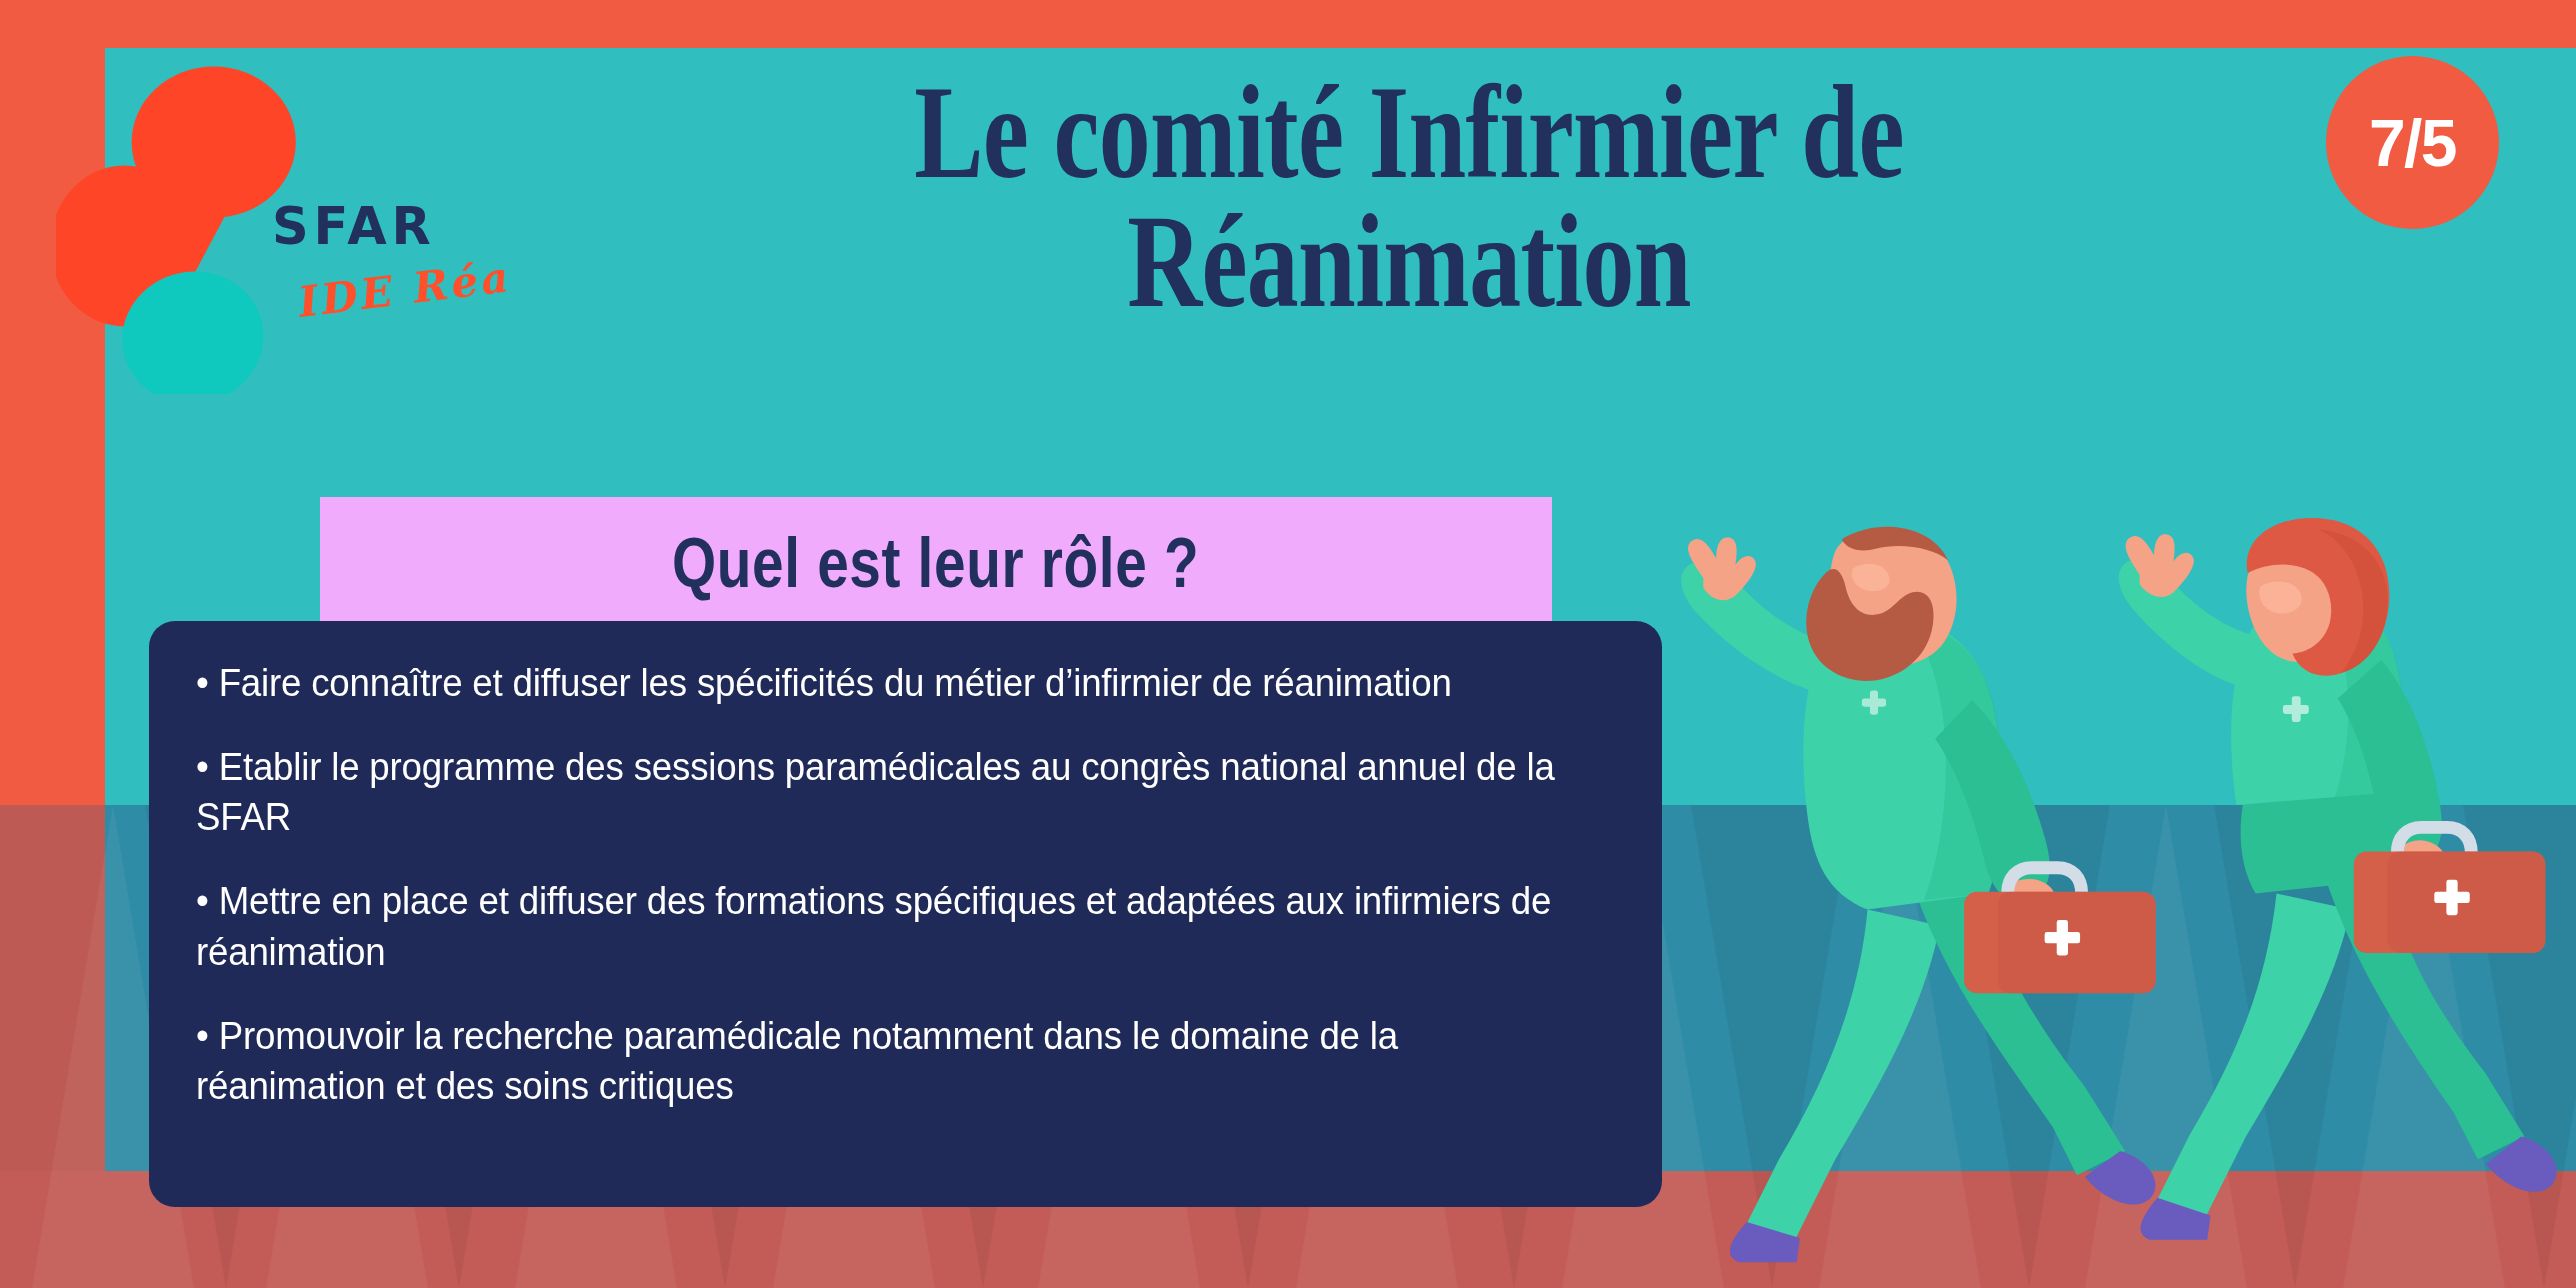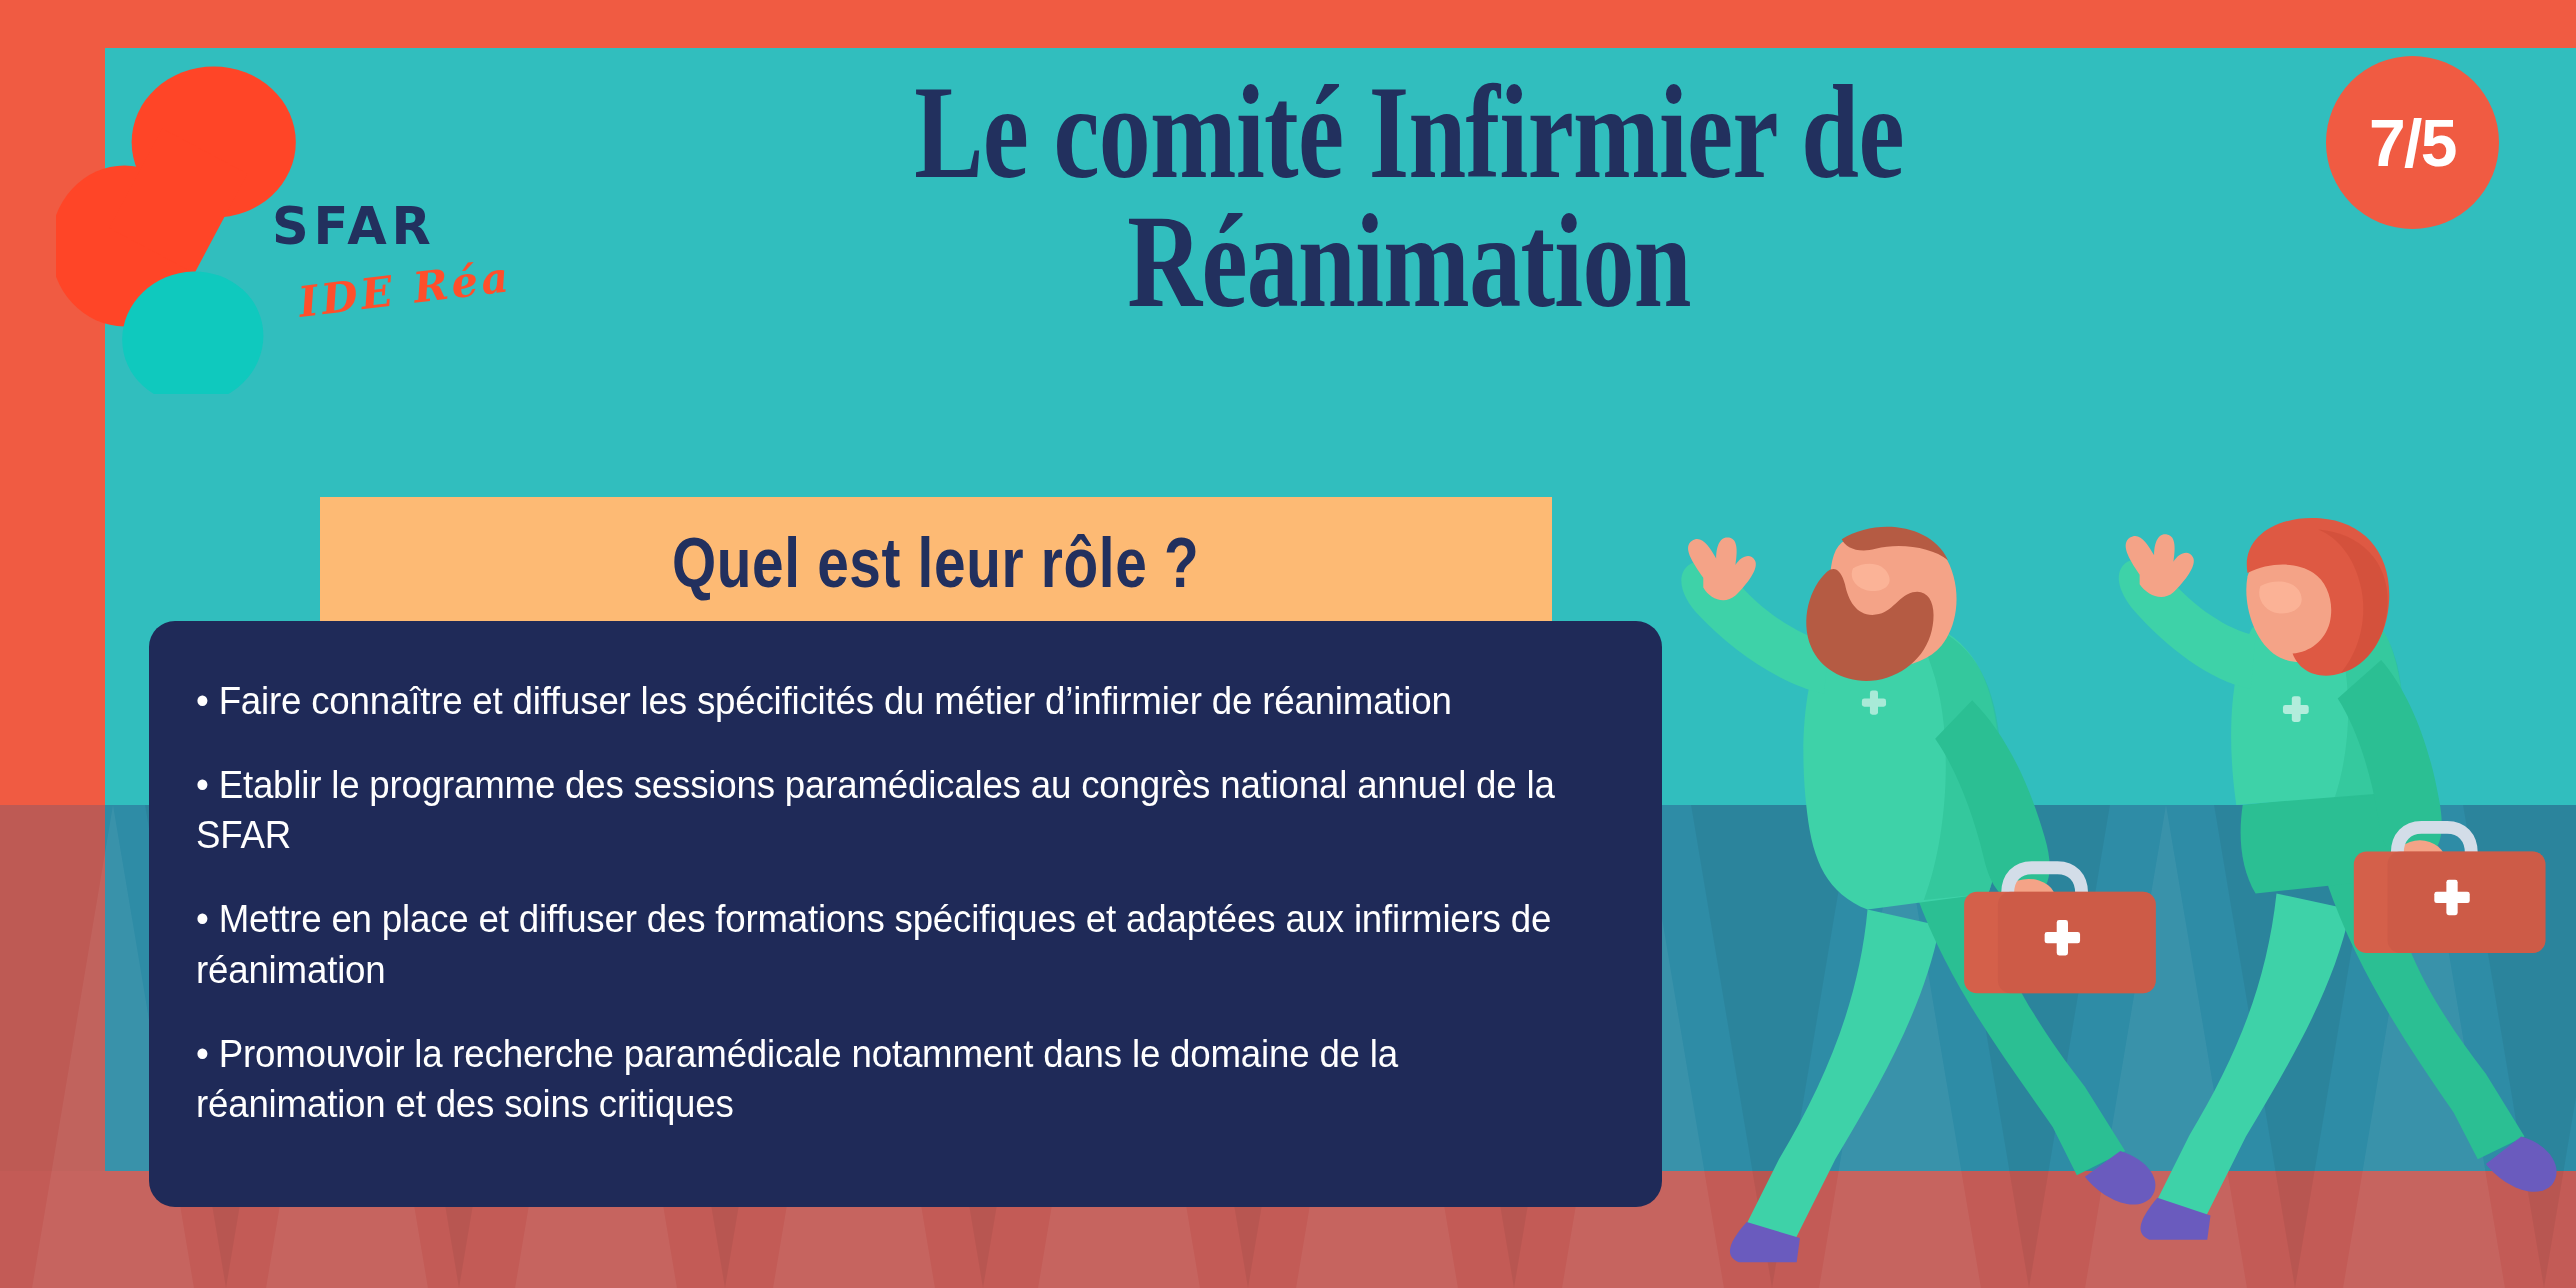--- a/index.html
+++ b/index.html
@@ -99,40 +99,40 @@
     font-size:66px; font-weight:bold;
     font-family:"Liberation Sans", sans-serif;
     letter-spacing:-1.6px;
   }
 
   
   .question-banner {
     position:absolute;
     left:320px; top:497px;
     width:1232px; height:130px;
-    background:#fdba74;
+    background:#f0abfc;
     display:flex; align-items:center; justify-content:center;
   }
   .question-banner .q-text {
     color:#22305E;
     font-size:71px; font-weight:bold;
     font-family:"Liberation Sans", sans-serif;
     transform:scaleX(0.80);
     letter-spacing:0.8px;
     white-space:nowrap;
   }
 
   
   .content-card {
     position:absolute;
     left:149px; top:621px;
     width:1513px; height:586px;
     background:#1F2A58;
     border-radius:26px;
-    padding:55px 47px 24px 47px;
+    padding:37px 47px 24px 47px;
   }
   .bullet {
     color:#ffffff;
     font-size:38px;
     line-height:1.32;
     margin-bottom:34px;
     font-family:"Liberation Sans", sans-serif;
     transform:scaleX(0.965);
     transform-origin:0 50%;
     letter-spacing:-0.2px;

